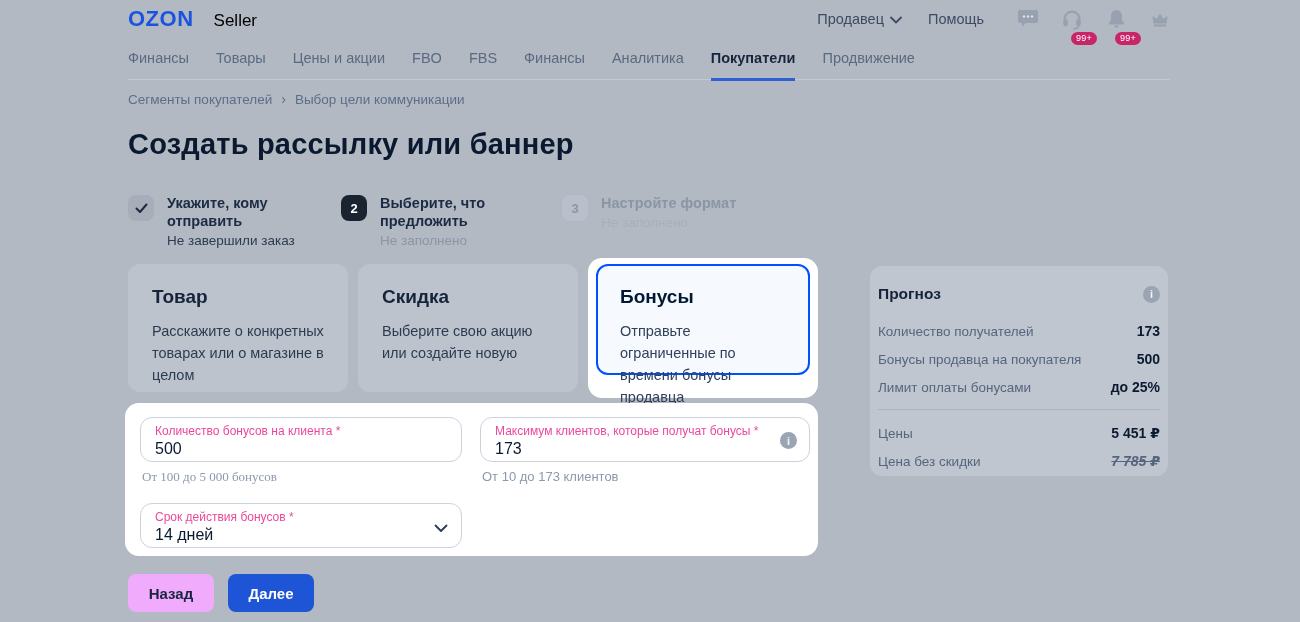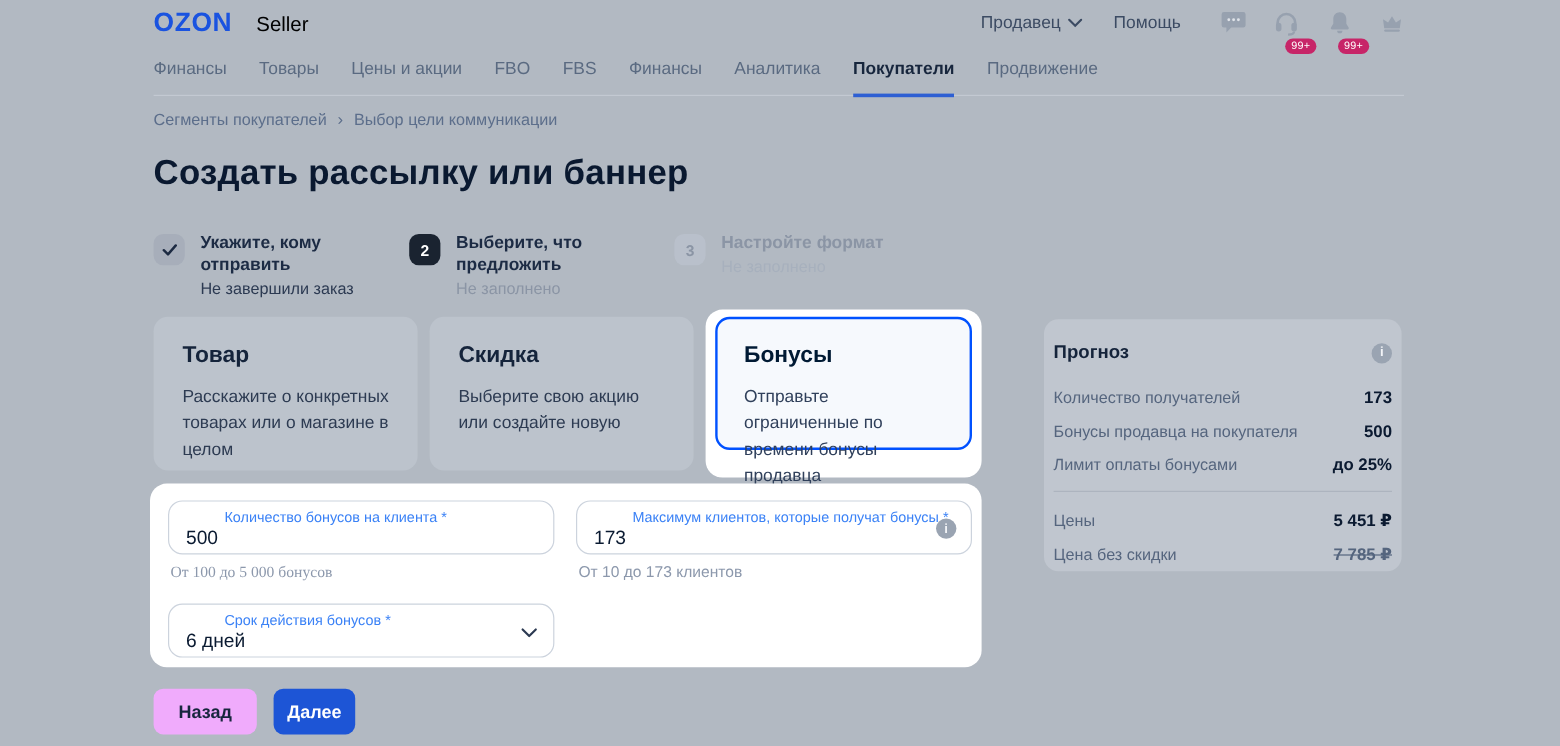--- a/index.html
+++ b/index.html
@@ -63,41 +63,41 @@
   .forecast{position:absolute;left:870px;top:266px;width:298px;height:210px;border-radius:12px;background:#c0c6cf;padding:19px 8px;}
   .forecast-head{display:flex;align-items:center;justify-content:space-between;margin-bottom:20px;}
   .forecast-title{font-size:15.5px;font-weight:700;color:#15243b;}
   .info-dot{width:17px;height:17px;border-radius:50%;background:#9aa4b2;color:#f2f4f7;font-size:11px;font-weight:700;
     display:flex;align-items:center;justify-content:center;cursor:pointer;flex:0 0 auto;}
   .f-row{display:flex;justify-content:space-between;align-items:baseline;margin-bottom:12px;}
   .f-label{font-size:13.5px;color:#55657e;}
   .f-value{font-size:14px;font-weight:700;color:#0b1a31;white-space:nowrap;}
   .f-divider{height:1px;background:#adb4bf;margin:14px 0 15px;}
   .f-row.strike .f-label{color:#55657e;}
-  .f-row.strike .f-value{color:#55657e;font-weight:600;text-decoration:line-through;}
+  .f-row.strike .f-value{color:#55657e;font-weight:600;text-decoration:line-through;font-style:italic;}
 
   
   .form-panel{position:absolute;left:125px;top:403px;width:693px;height:153px;border-radius:14px;background:#ffffff;}
   .field{position:absolute;background:#fff;border:1px solid #ccd3dd;border-radius:12px;padding:6px 14px 5px;}
-  .flabel{font-size:12px;color:#3b82f6;line-height:15px;white-space:nowrap;margin-left:32px;}
+  .flabel{font-size:12px;color:#ec4899;line-height:15px;white-space:nowrap;}
   .fvalue-input{border:none;outline:none;padding:0;margin:1px 0 0;width:100%;font-size:16px;color:#0a1a31;font-weight:500;background:transparent;}
   .fvalue{font-size:16px;color:#0a1a31;font-weight:500;margin-top:1px;}
   .field-a{left:15px;top:14px;width:322px;height:45px;}
   .field-b{left:355px;top:14px;width:330px;height:45px;}
   .field-b .info-dot{position:absolute;right:12px;top:14px;}
   .helper{position:absolute;font-size:13px;color:#8c98ac;}
   .helper-a{left:17px;top:66px;font-family:Liberation Serif, serif;}
   .helper-b{left:357px;top:66px;}
   .field-c{left:15px;top:100px;width:322px;height:45px;cursor:pointer;}
   .chevron{position:absolute;right:13px;top:15px;}
 
   
   .btn{position:absolute;top:574px;height:38px;border:none;border-radius:8px;font-size:15px;font-weight:700;cursor:pointer;}
   .btn-back{left:128px;width:86px;background:#f0abfc;color:#17263d;}
-  .btn-next{left:228px;width:68px;background:#1d55d6;color:#ffffff;}
+  .btn-next{left:228px;width:86px;background:#1d55d6;color:#ffffff;}
 </style>
 </head>
 <body>
 
 <div class="stage">
 
   <div class="header">
     <div class="logo">
       <span class="logo-brand">OZON</span>
       <span class="logo-suffix">Seller</span>
@@ -246,21 +246,21 @@
     </div>
     <div class="field field-b">
       <div class="flabel">Максимум клиентов, которые получат бонусы *</div>
       <input class="fvalue-input" type="text" value="173" style="">
       <span class="info-dot">i</span>
     </div>
     <div class="helper helper-a">От 100 до 5 000 бонусов</div>
     <div class="helper helper-b">От 10 до 173 клиентов</div>
     <div class="field field-c">
       <div class="flabel">Срок действия бонусов *</div>
-      <div class="fvalue">6 дней</div>
+      <div class="fvalue">14 дней</div>
       <span class="chevron">
         <svg width="14" height="9" viewBox="0 0 14 9">
             <path d="M1.5 1.5l5.5 5.5 5.5-5.5" fill="none" stroke="#2c3a52" stroke-width="1.8" stroke-linecap="round" stroke-linejoin="round"></path>
           </svg>
       </span>
     </div>
   </div>
 
   <button class="btn btn-back">Назад</button>
   <button class="btn btn-next">Далее</button>

